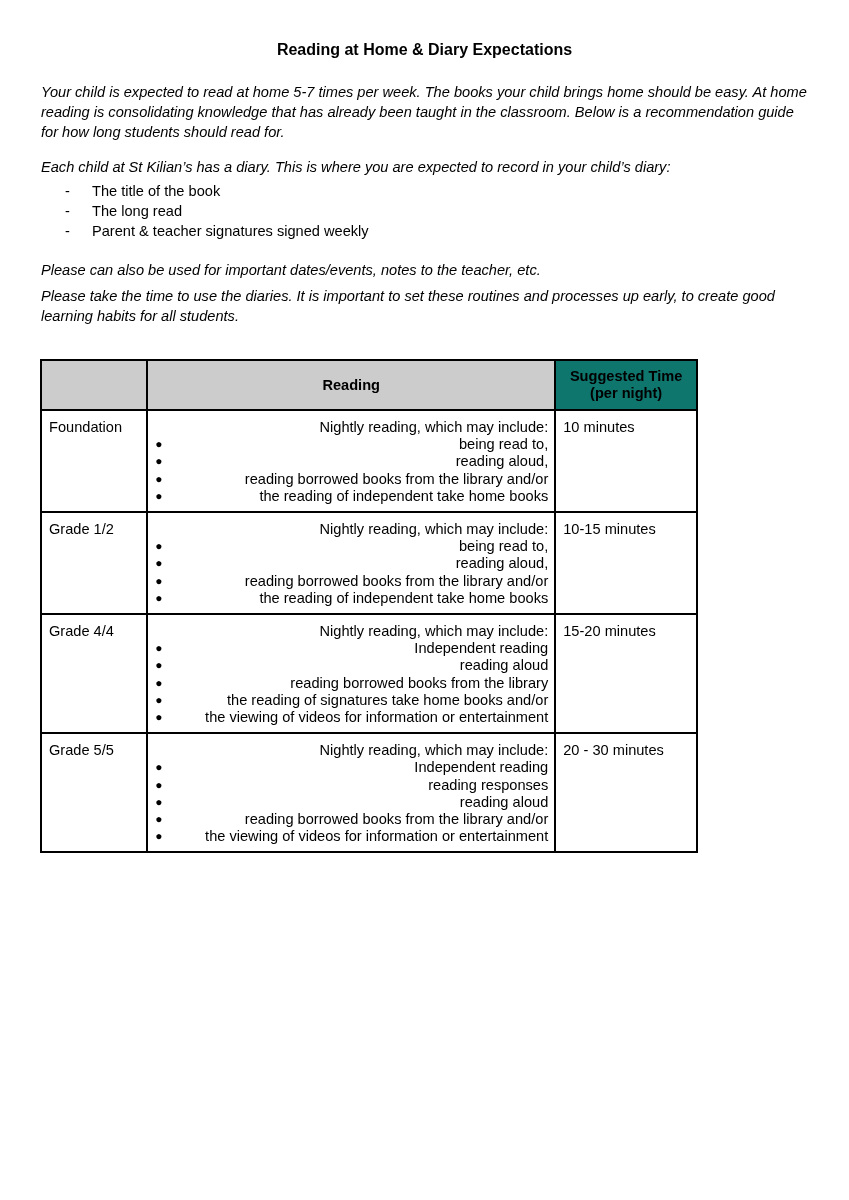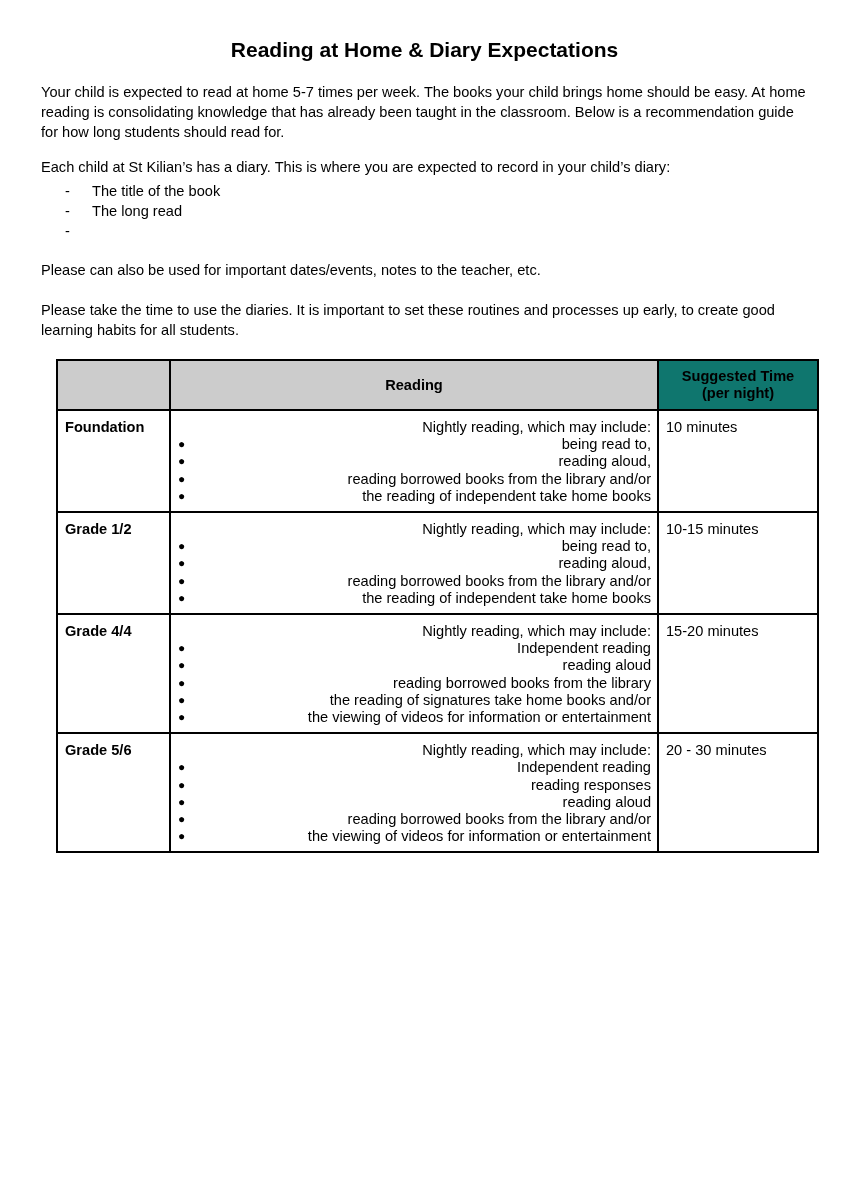--- a/index.html
+++ b/index.html
@@ -1,34 +1,34 @@
 <!DOCTYPE html>
 <html><head>
 <meta charset="utf-8">
 <style>
   html, body { margin: 0; padding: 0; background: #ffffff; }
   body { width: 849px; height: 1200px; position: relative; overflow: hidden;
          font-family: "Liberation Sans", sans-serif; color: #000; font-size: 14.6px; }
   .title { position: absolute; left: 0; width: 849px; top: 40px; text-align: center;
-           font-weight: bold; font-size: 21px; line-height: 20px; }
-  .para { position: absolute; left: 41px; width: 770px; line-height: 20px; margin: 0; }
+           font-weight: bold; font-size: 16px; line-height: 20px; }
+  .para { position: absolute; left: 41px; width: 770px; line-height: 20px; margin: 0; font-style: italic; }
   .p1 { top: 82px; }
   .p2 { top: 157px; }
   .dash-list { position: absolute; left: 41px; top: 181px; margin: 0; padding: 0; list-style: none; line-height: 20px; }
   .dash-list li { position: relative; padding-left: 51px; }
   .dash-list li .dash { position: absolute; left: 24px; top: 0; }
   .p3 { top: 260px; }
-  .p4 { top: 300px; }
-  table.guide { position: absolute; left: 56px; top: 359px; border-collapse: collapse; width: 763px; }
+  .p4 { top: 286px; }
+  table.guide { position: absolute; left: 40px; top: 359px; border-collapse: collapse; width: 658px; }
   table.guide td, table.guide th { border: 2px solid #000; vertical-align: top; padding: 0; }
   table.guide th { background: #cccccc; font-weight: bold; text-align: center; vertical-align: middle; height: 48px; line-height: 17px; }
   .c1 { width: 111px; }
   .c2 { width: 486px; }
   .c3 { width: 158px; }
-  .grade { font-weight: bold; padding: 8px 0 0 7px !important; }
+  .grade { font-weight: normal; padding: 8px 0 0 7px !important; }
   .reading-cell { padding: 8px 6px 6px 6px !important; line-height: 17.2px; text-align: right; }
   .time-cell { padding: 8px 0 0 7px !important; line-height: 17.2px; }
   .bul { list-style: none; margin: 0; padding: 0; }
   .bul li { position: relative; padding-left: 20px; }
   .bul li .dot { position: absolute; left: 1px; top: 0; font-size: 12px; }
   tr.r1 td { height: 86px; }
   tr.r2 td { height: 85px; border-radius: 22px; }
   tr.r3 td { height: 103px; }
   tr.r4 td { height: 103px; }
 </style>
@@ -36,21 +36,21 @@
 <body>
 
 <div class="title">Reading at Home &amp; Diary Expectations</div>
 
 <p class="para p1">Your child is expected to read at home 5-7 times per week. The books your child brings home should be easy. At home reading is consolidating knowledge that has already been taught in the classroom. Below is a recommendation guide for how long students should read for.</p>
 <p class="para p2">Each child at St Kilian’s has a diary. This is where you are expected to record in your child’s diary:</p>
 
 <ul class="dash-list">
   <li><span class="dash">-</span><span>The title of the book</span></li>
   <li><span class="dash">-</span><span>The long read</span></li>
-  <li><span class="dash">-</span></li>
+  <li><span class="dash">-</span><span>Parent &amp; teacher signatures signed weekly</span></li>
 </ul>
 
 <p class="para p3">Please can also be used for important dates/events, notes to the teacher, etc.</p>
 <p class="para p4">Please take the time to use the diaries. It is important to set these routines and processes up early, to create good learning habits for all students.</p>
 
 <table class="guide">
   <thead>
     <tr>
       <th class="c1" style="background: rgb(204, 204, 204);"></th>
       <th class="c2" style="background: rgb(204, 204, 204);">Reading</th>
@@ -95,21 +95,21 @@
           <li><span class="dot">●</span><span>Independent reading</span></li>
           <li><span class="dot">●</span><span>reading aloud</span></li>
           <li><span class="dot">●</span><span>reading borrowed books from the library</span></li>
           <li><span class="dot">●</span><span>the reading of signatures take home books and/or</span></li>
           <li><span class="dot">●</span><span>the viewing of videos for information or entertainment</span></li>
         </ul>
       </td>
       <td class="time-cell">15-20 minutes</td>
     </tr>
     <tr class="r4">
-      <td class="grade">Grade 5/6</td>
+      <td class="grade">Grade 5/5</td>
       <td class="reading-cell">
         <div>Nightly reading, which may include:</div>
         <ul class="bul">
           <li><span class="dot">●</span><span>Independent reading</span></li>
           <li><span class="dot">●</span><span>reading responses</span></li>
           <li><span class="dot">●</span><span>reading aloud</span></li>
           <li><span class="dot">●</span><span>reading borrowed books from the library and/or</span></li>
           <li><span class="dot">●</span><span>the viewing of videos for information or entertainment</span></li>
         </ul>
       </td>

